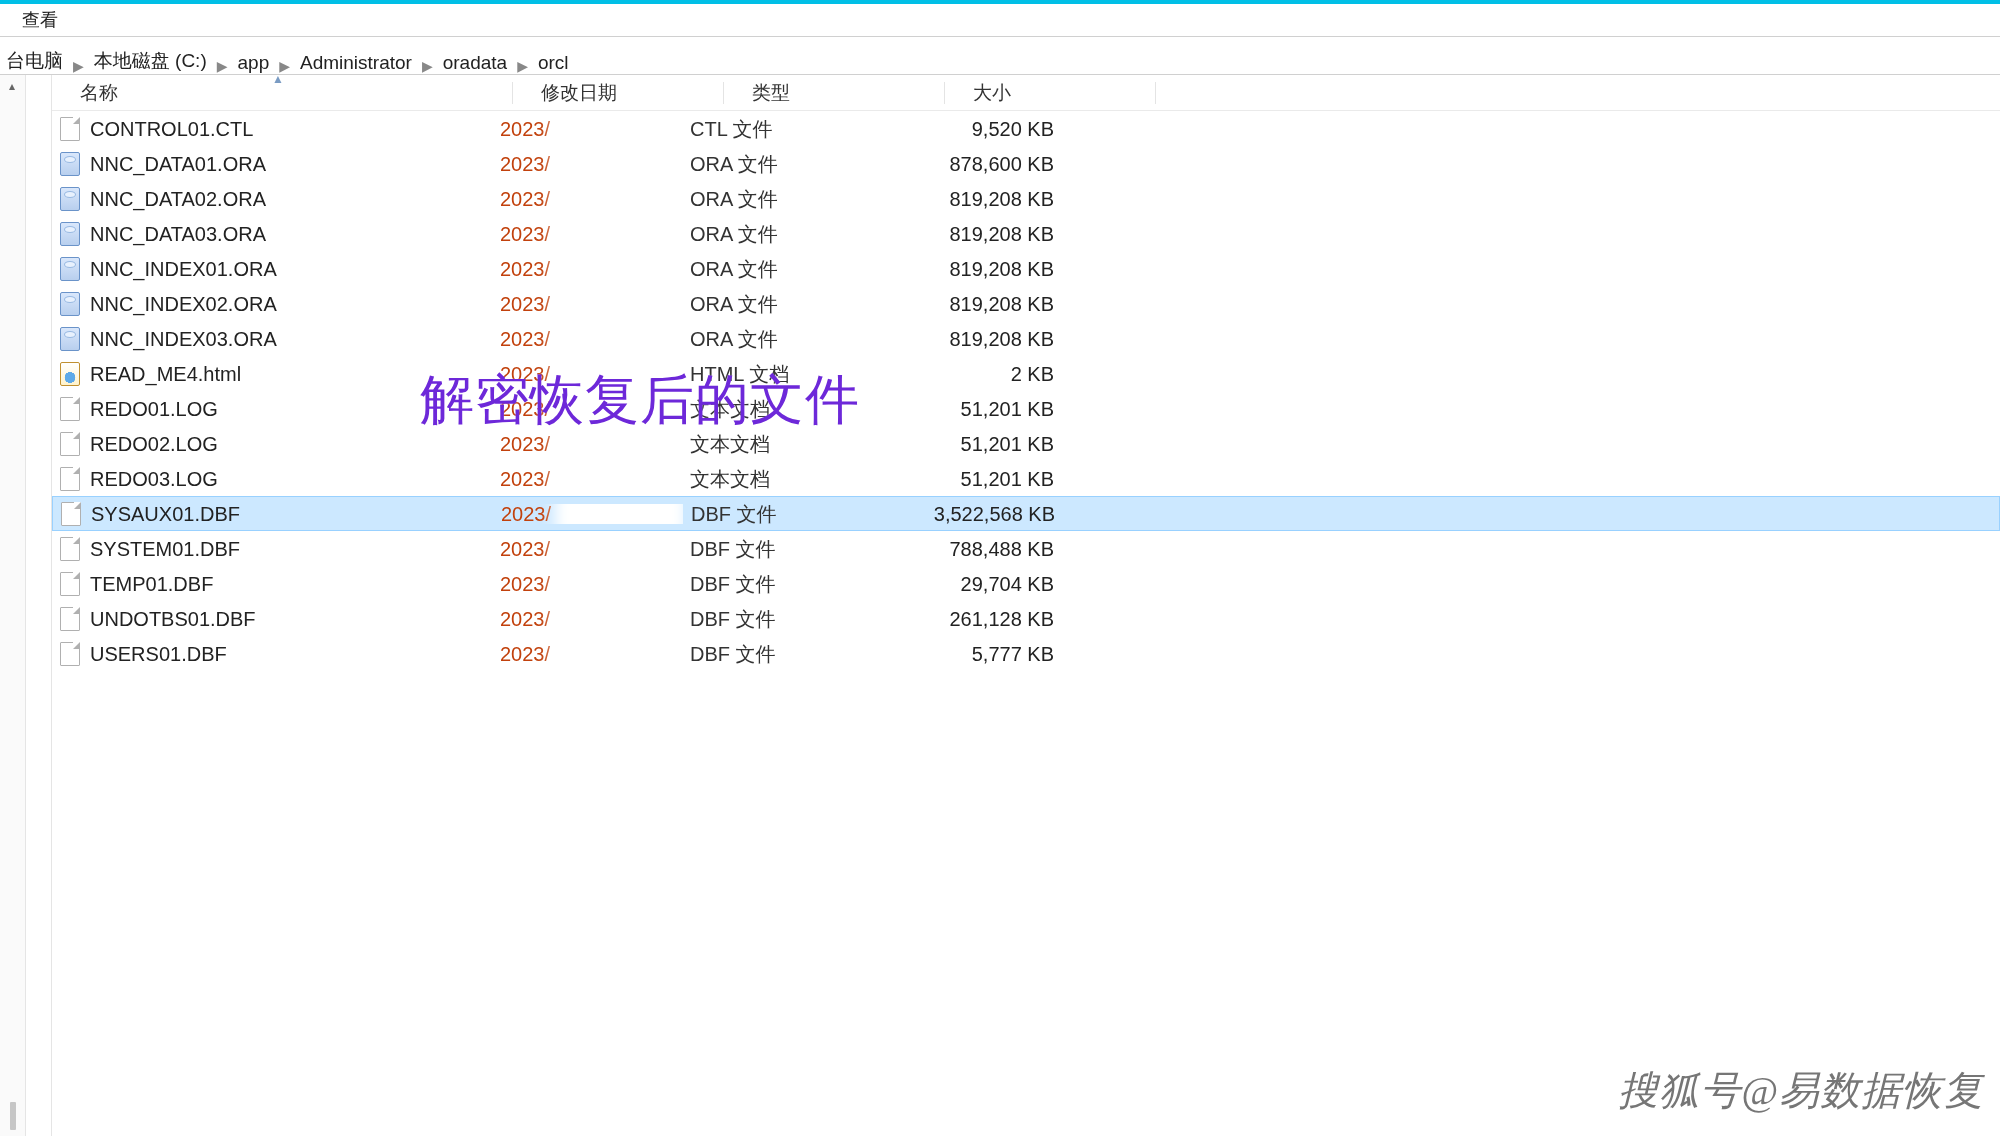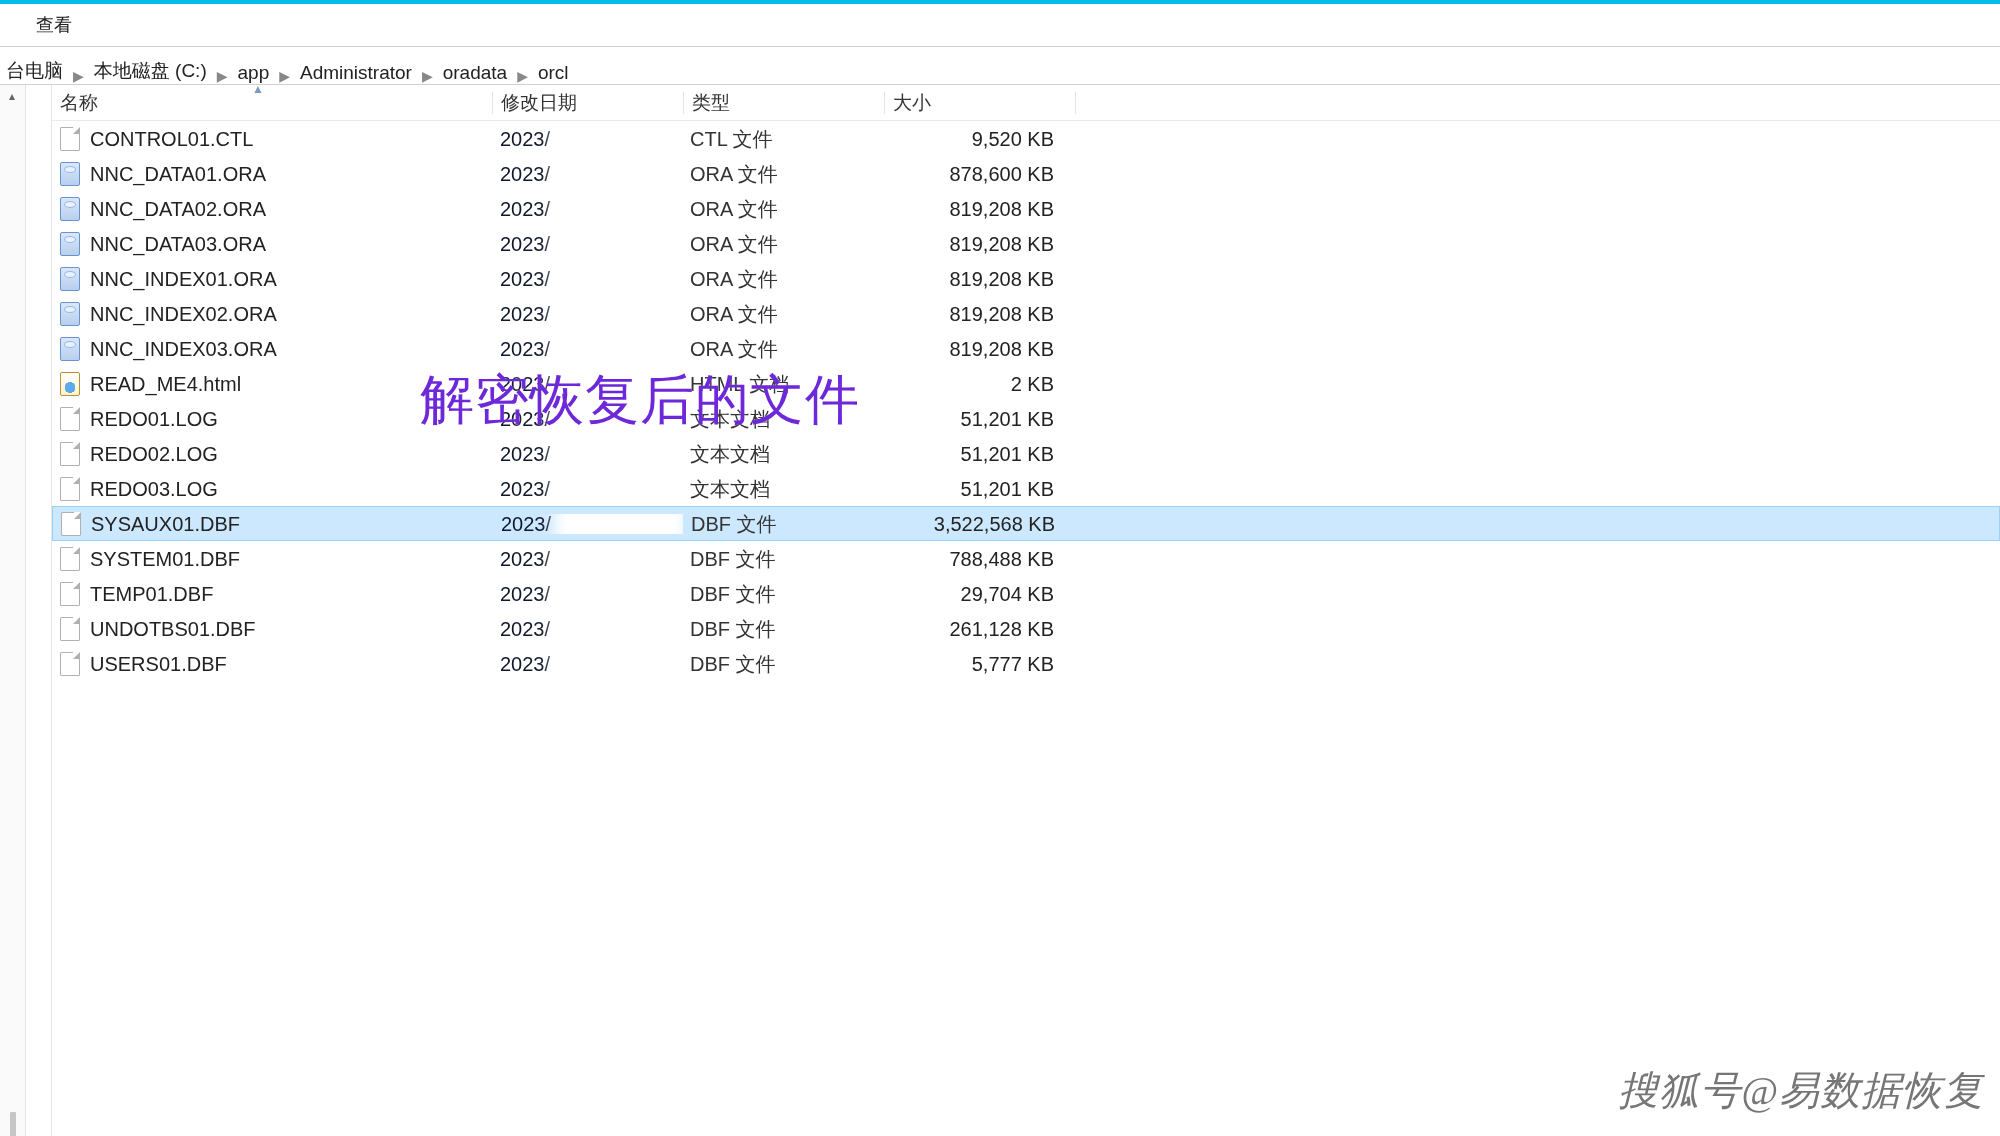--- a/index.html
+++ b/index.html
@@ -11,25 +11,25 @@
       overflow: hidden;
       width: 2000px;
       height: 1136px;
       position: relative;
     }
     .titlebar-strip {
       height: 4px;
       background: #00bfe6;
     }
     .menu-bar {
-      height: 43px;
+      height: 33px;
       border-bottom: 1px solid #d0d0d0;
       display: flex;
       align-items: center;
-      padding-left: 36px;
+      padding-left: 22px;
       font-size: 18px;
       background: #fff;
     }
     .breadcrumb-bar {
       height: 38px;
       border-bottom: 1px solid #d0d0d0;
       display: flex;
       align-items: flex-end;
       padding-left: 2px;
       font-size: 19px;
@@ -68,21 +68,21 @@
       position: relative;
     }
     .columns {
       display:flex;
       height: 36px;
       align-items:center;
       border-bottom: 1px solid #eaeaea;
       font-size: 19px;
       color:#333;
     }
-    .col { padding: 0 8px; position: relative; }
+    .col { padding: 0 8px; position: relative; margin-left: 20px; }
     .col-name { width: 440px; }
     .col-date { width: 190px; }
     .col-type { width: 200px; }
     .col-size { width: 190px; text-align:left; }
     .col-sep { width:1px; height:22px; background:#e4e4e4; }
     .sort-arrow {
       position:absolute; top:-8px; left:200px;
       font-size:12px; color:#7a9bc3;
     }
     .rows { }
@@ -93,21 +93,21 @@
       font-size: 20px;
       line-height: 1;
     }
     .row.selected {
       background:#cce8ff;
       border:1px solid #99d1ff;
       height:35px;
     }
     .cell { padding: 0 8px; overflow:hidden; white-space:nowrap; }
     .c-name { width:440px; display:flex; align-items:center; gap:10px; }
-    .c-date { width:190px; color:#0f172a; position:relative; }
+    .c-date { width:190px; color:#c2410c; position:relative; }
     .c-type { width:200px; color:#333; }
     .c-size { width:190px; text-align:right; padding-right:18px;}
     .icon-file, .icon-db, .icon-html {
       width:20px; height:24px; display:inline-block; flex:0 0 20px;
     }
     .icon-file {
       border:1px solid #b0b0b0; border-radius:1px;
       background:#fff;
       position:relative;
     }

